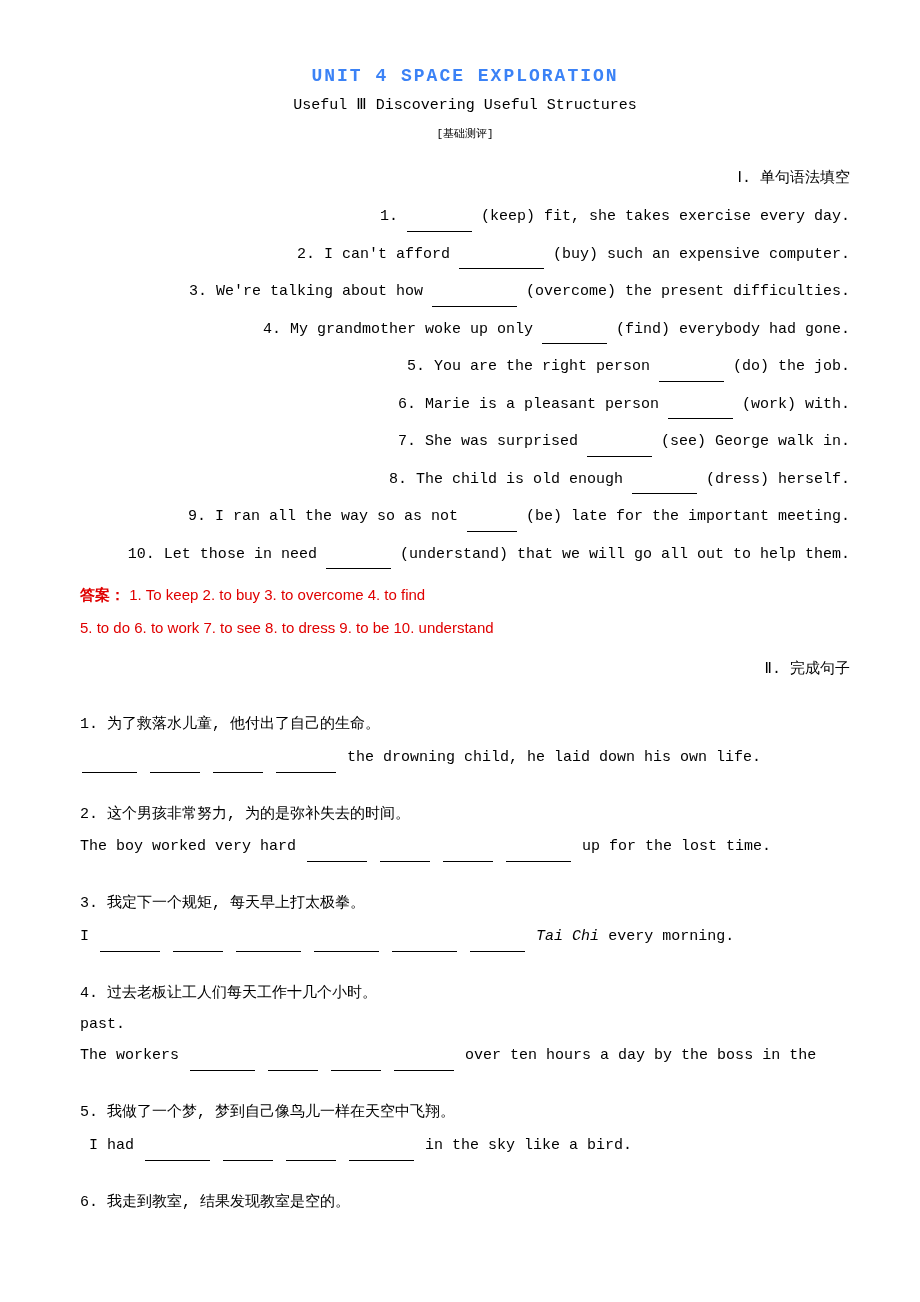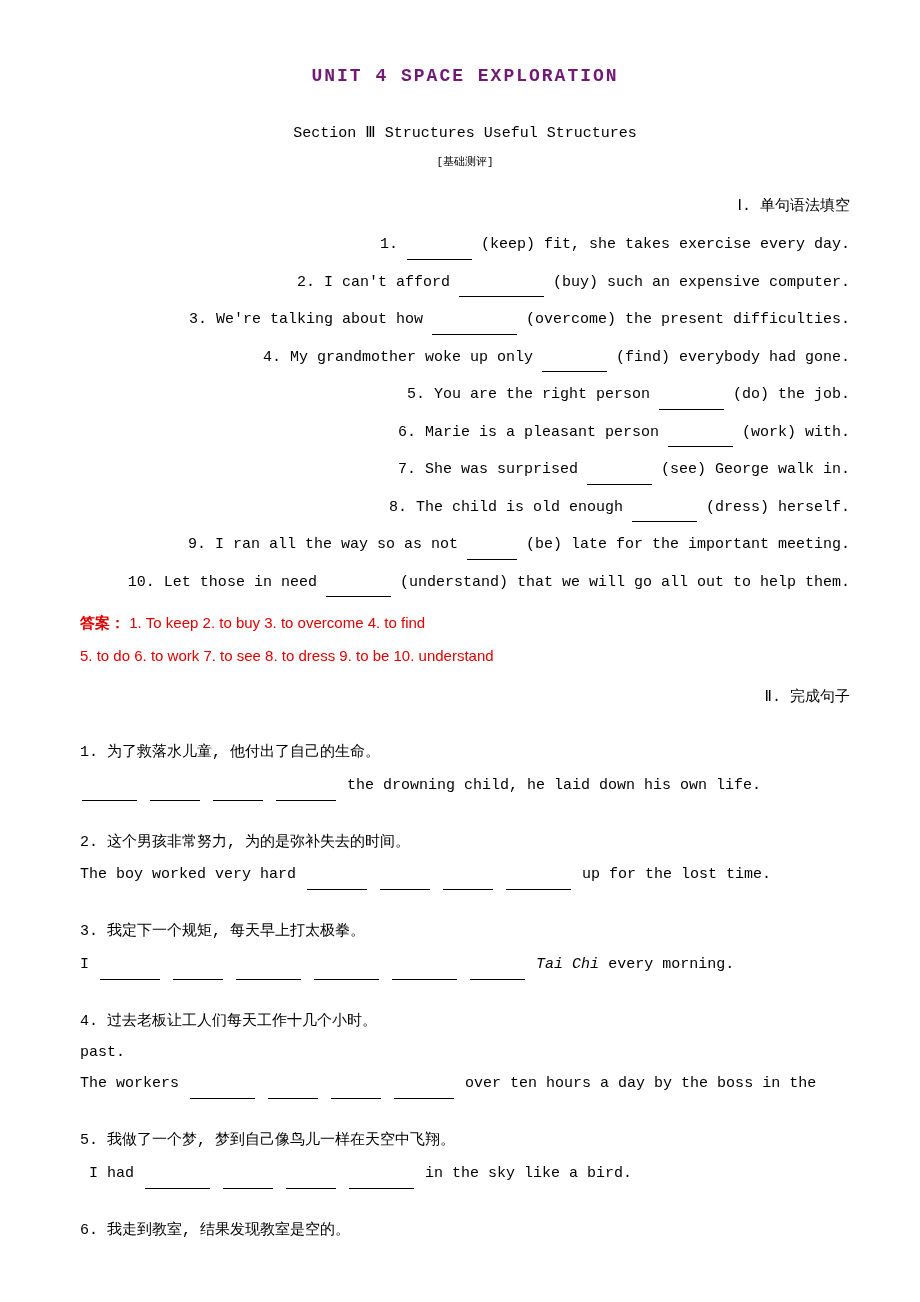--- a/index.html
+++ b/index.html
@@ -10,25 +10,25 @@
     body {
       background: #fff;
       font-family: "Courier New", Courier, monospace;
       font-size: 15px;
       color: #000;
       padding: 60px 70px 60px 80px;
       line-height: 1.8;
     }
     .page-title {
       text-align: center;
-      color: #701a75;
+      color: #3b82f6;
       font-size: 18px;
       font-weight: bold;
       letter-spacing: 2px;
-      margin-bottom: 28px;
+      margin-bottom: 0;
       font-family: "Courier New", Courier, monospace;
     }
     .subtitle {
       text-align: center;
       font-size: 15px;
       margin-bottom: 6px;
       font-family: "Courier New", Courier, monospace;
     }
     .bracket-title {
       text-align: center;
@@ -102,21 +102,21 @@
     }
     .italic {
       font-style: italic;
     }
   </style>
 </head>
 <body>
 
 <div class="page-title">UNIT 4  SPACE EXPLORATION</div>
 
-<div class="subtitle">Section Ⅲ  Structures Useful Structures</div>
+<div class="subtitle">Useful Ⅲ  Discovering Useful Structures</div>
 
 <div class="bracket-title">[基础测评]</div>
 
 <div class="section-header">Ⅰ. 单句语法填空</div>
 
 <div class="question-item">
   <span>1. </span>
   <span class="blank blank-medium">&nbsp;&nbsp;&nbsp;&nbsp;&nbsp;&nbsp;</span>
   <span>(keep) fit, she takes exercise every day.</span>
 </div>

